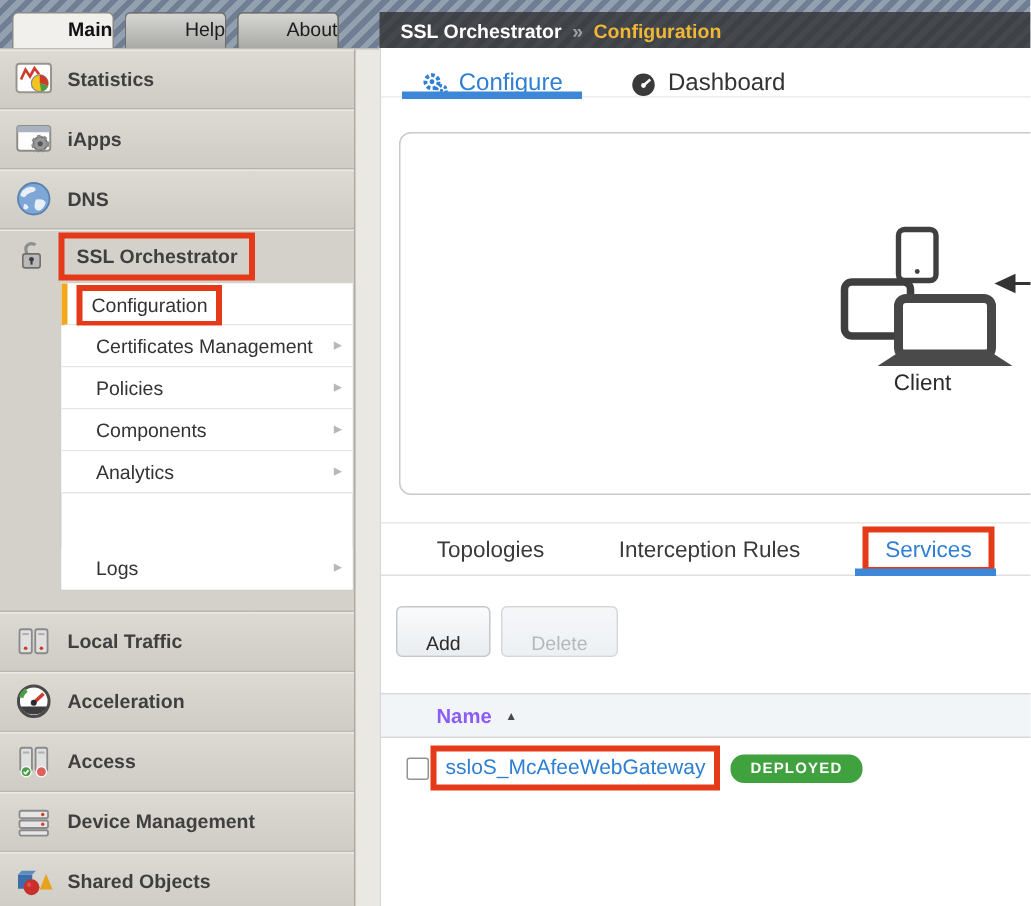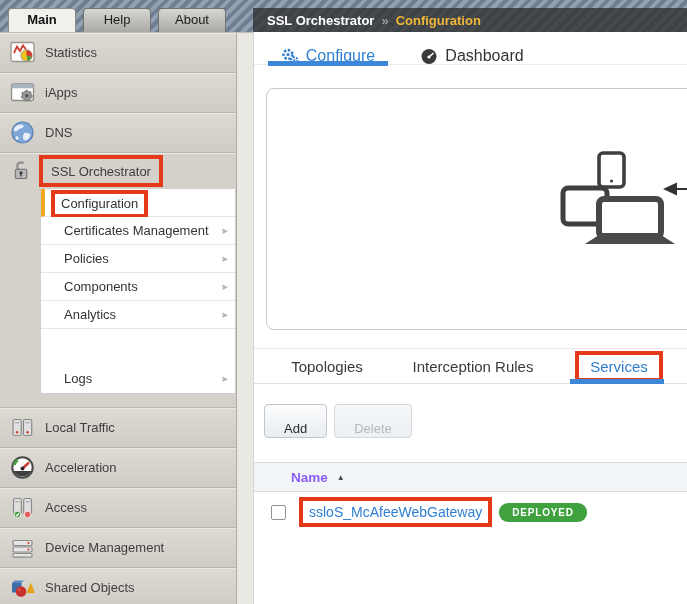--- a/index.html
+++ b/index.html
@@ -5,42 +5,42 @@
   * { margin:0; padding:0; box-sizing:border-box; }
   body { font-family:"Liberation Sans", sans-serif; background:#fff; }
   #app { position:relative; width:687px; height:604px; overflow:hidden; background:#fff; }
 
   
   .top-stripes { position:absolute; left:0; top:0; width:687px; height:32px;
     background:repeating-linear-gradient(135deg,#93a0b0 0 4px,#6f7e92 4px 8px); }
 
   
   .nav-tabs { position:absolute; left:8px; top:8px; display:flex; gap:7px; }
-  .nav-tab { width:68px; height:24px; line-height:22px; text-align:center; font-size:13px;
+  .nav-tab { width:68px; height:24px; line-height:22px; text-align:right; font-size:13px;
     border:1px solid #70706c; border-bottom:none; border-radius:4px 4px 0 0;
     background:linear-gradient(#d6d6d2,#a9a9a5); color:#1c1c1c; cursor:pointer; }
   .nav-tab.active { background:#f1f0ec; font-weight:bold; border-color:#8a8a86; color:#111; }
 
   
   .crumb-bar { position:absolute; left:253px; top:8px; width:434px; height:24px;
     background:repeating-linear-gradient(135deg,#45494d 0 4px,#3e4246 4px 8px);
     display:flex; align-items:center; padding-left:14px; font-size:13px; font-weight:bold; }
   .crumb-section { color:#fff; }
   .crumb-sep { color:#9aa0a6; margin:0 7px; }
   .crumb-page { color:#efb637; }
 
   
   .sidebar { position:absolute; left:0; top:32px; width:253px; height:572px;
     background:#eae8e3; border-top:1px solid #c0bdb7; }
   .menu { width:237px; border-right:1px solid #adaaa4; }
   .side-item { height:40px; display:flex; align-items:center; padding-left:9px;
     background:linear-gradient(#dddad4,#cfccc6); border-bottom:1px solid #b9b6b0;
     box-shadow:inset 0 1px 0 #eceae6; cursor:pointer; }
   .side-item .icon { width:27px; height:27px; flex:0 0 27px; margin-right:9px; }
-  .side-label { font-size:13px; font-weight:normal; color:#3f3f3f;text-align:center; }
+  .side-label { font-size:13px; font-weight:bold; color:#3f3f3f;text-align:center; }
 
   .ssl-section { background:#d4d1cb; border-bottom:1px solid #b9b6b0; box-shadow:inset 0 1px 0 #eceae6; }
   .ssl-row { height:36px; display:flex; align-items:center; padding-left:9px; cursor:pointer; }
 
   .submenu { margin-left:40px; width:196px; background:#fff;
     border:1px solid #cecece; border-top:none; }
   .submenu-item { position:relative; height:28px; line-height:27px; padding-left:23px;
     font-size:13px; color:#333; border-bottom:1px solid #e5e5e5; cursor:pointer; background:#fff; }
   .submenu-item:last-child { border-bottom:none;margin-top:36px; }
   .submenu-item.active { border-left:4px solid #f0a81e; padding-left:6px; }
@@ -87,21 +87,21 @@
 
   .table { position:absolute; left:0; top:430px; width:434px; }
   .thead { height:30px; background:#f2f5f7; border-top:1px solid #d9d9d9; border-bottom:1px solid #d9d9d9;
     display:flex; align-items:center; padding-left:37px; }
   .th-label { font-size:13.5px; font-weight:bold; color:#8b5cf6; }
   .sort-arrow { font-size:8px; color:#4a4a4a; margin-left:9px; }
   .trow { height:40px; display:flex; align-items:center; padding-left:17px; }
   .checkbox { width:15px; height:15px; border:1.5px solid #949494; border-radius:2px;
     background:#fff; flex:0 0 15px; cursor:pointer; }
   .name-link { font-size:14px; color:#2e7fd2; text-decoration:none; cursor:pointer; }
-  .rb-name { margin-left:13px; }
+  .rb-name { margin-left:1px; }
   .badge { margin-left:7px; background:#3fa23f; color:#fff; font-size:10px; font-weight:bold;
     letter-spacing:0.8px; padding:4px 13px; border-radius:9px; }
 </style>
 </head>
 <body>
 
 <div id="app">
 
   <div class="top-stripes"></div>
 
@@ -291,20 +291,21 @@
 
         <rect x="6" y="41" width="44" height="36" rx="5" fill="#fff" stroke="#3f3f3f" stroke-width="5"></rect>
         <circle cx="45.5" cy="59" r="1.8" fill="#fff" stroke="#3f3f3f" stroke-width="1"></circle>
 
         <rect x="42" y="52" width="62" height="38" rx="5" fill="#fff" stroke="#474747" stroke-width="6"></rect>
         <polygon points="28,97 118,97 101,86 45,86" fill="#4a4a4a"></polygon>
 
         <line x1="144" y1="42" x2="114" y2="42" stroke="#333" stroke-width="2"></line>
         <polygon points="106,42 120,35.5 120,48.5" fill="#333"></polygon>
       </svg>
+      <div class="client-label">Client</div>
     </div>
 
     <div class="content-tabs">
       <div class="content-tab">
         <span>Topologies</span>
       </div>
       <div class="content-tab">
         <span>Interception Rules</span>
       </div>
       <div class="content-tab active">

